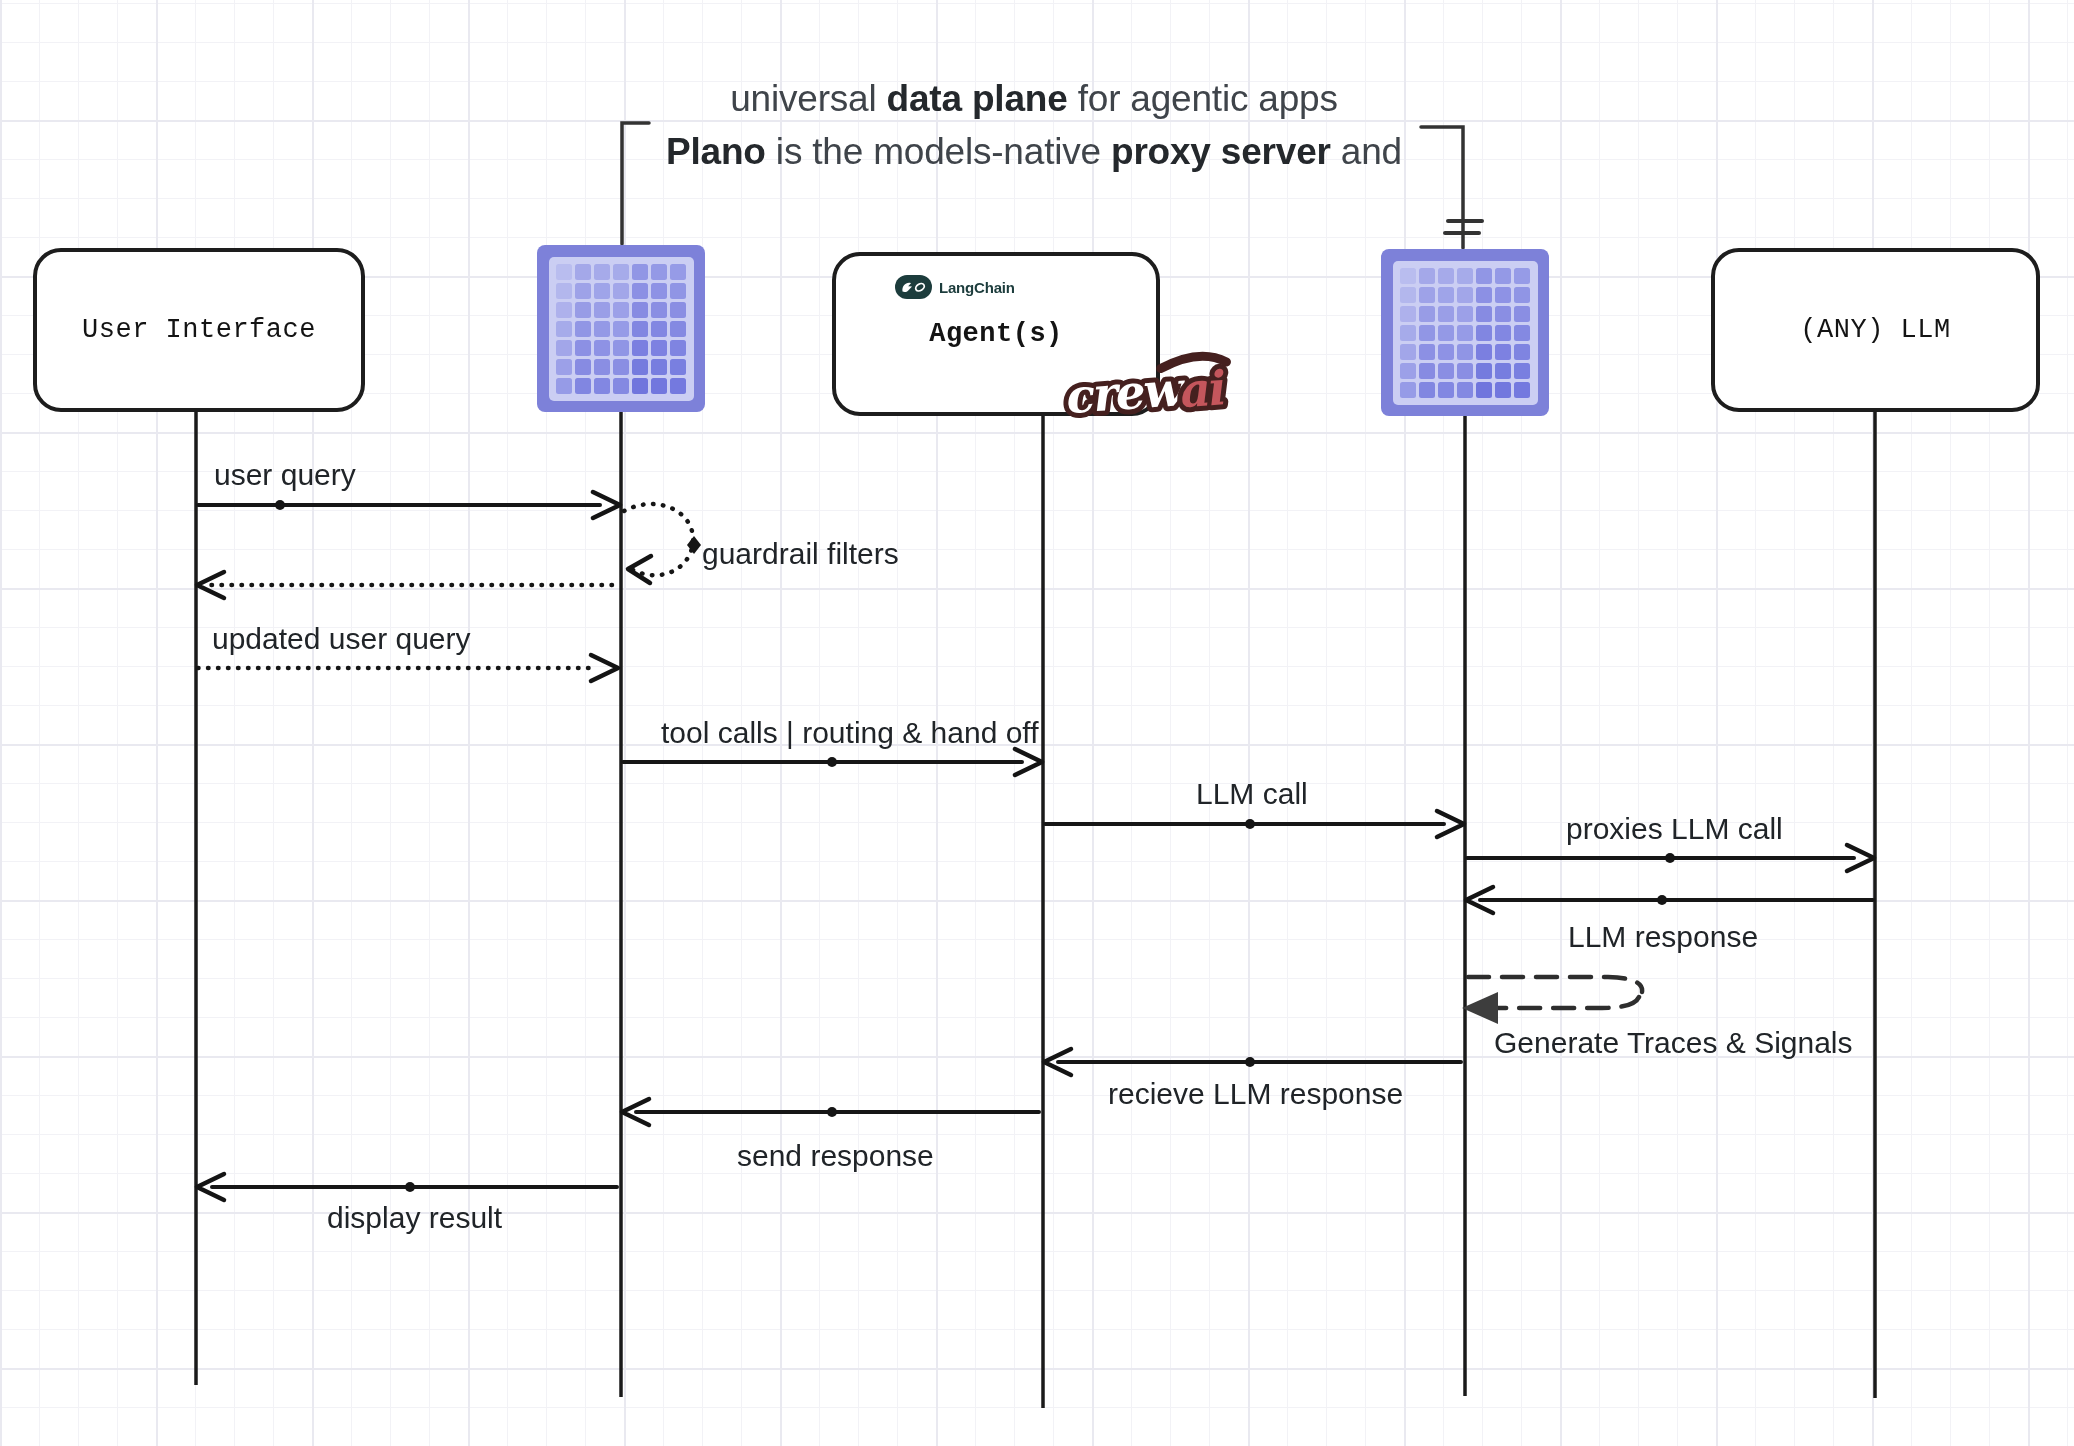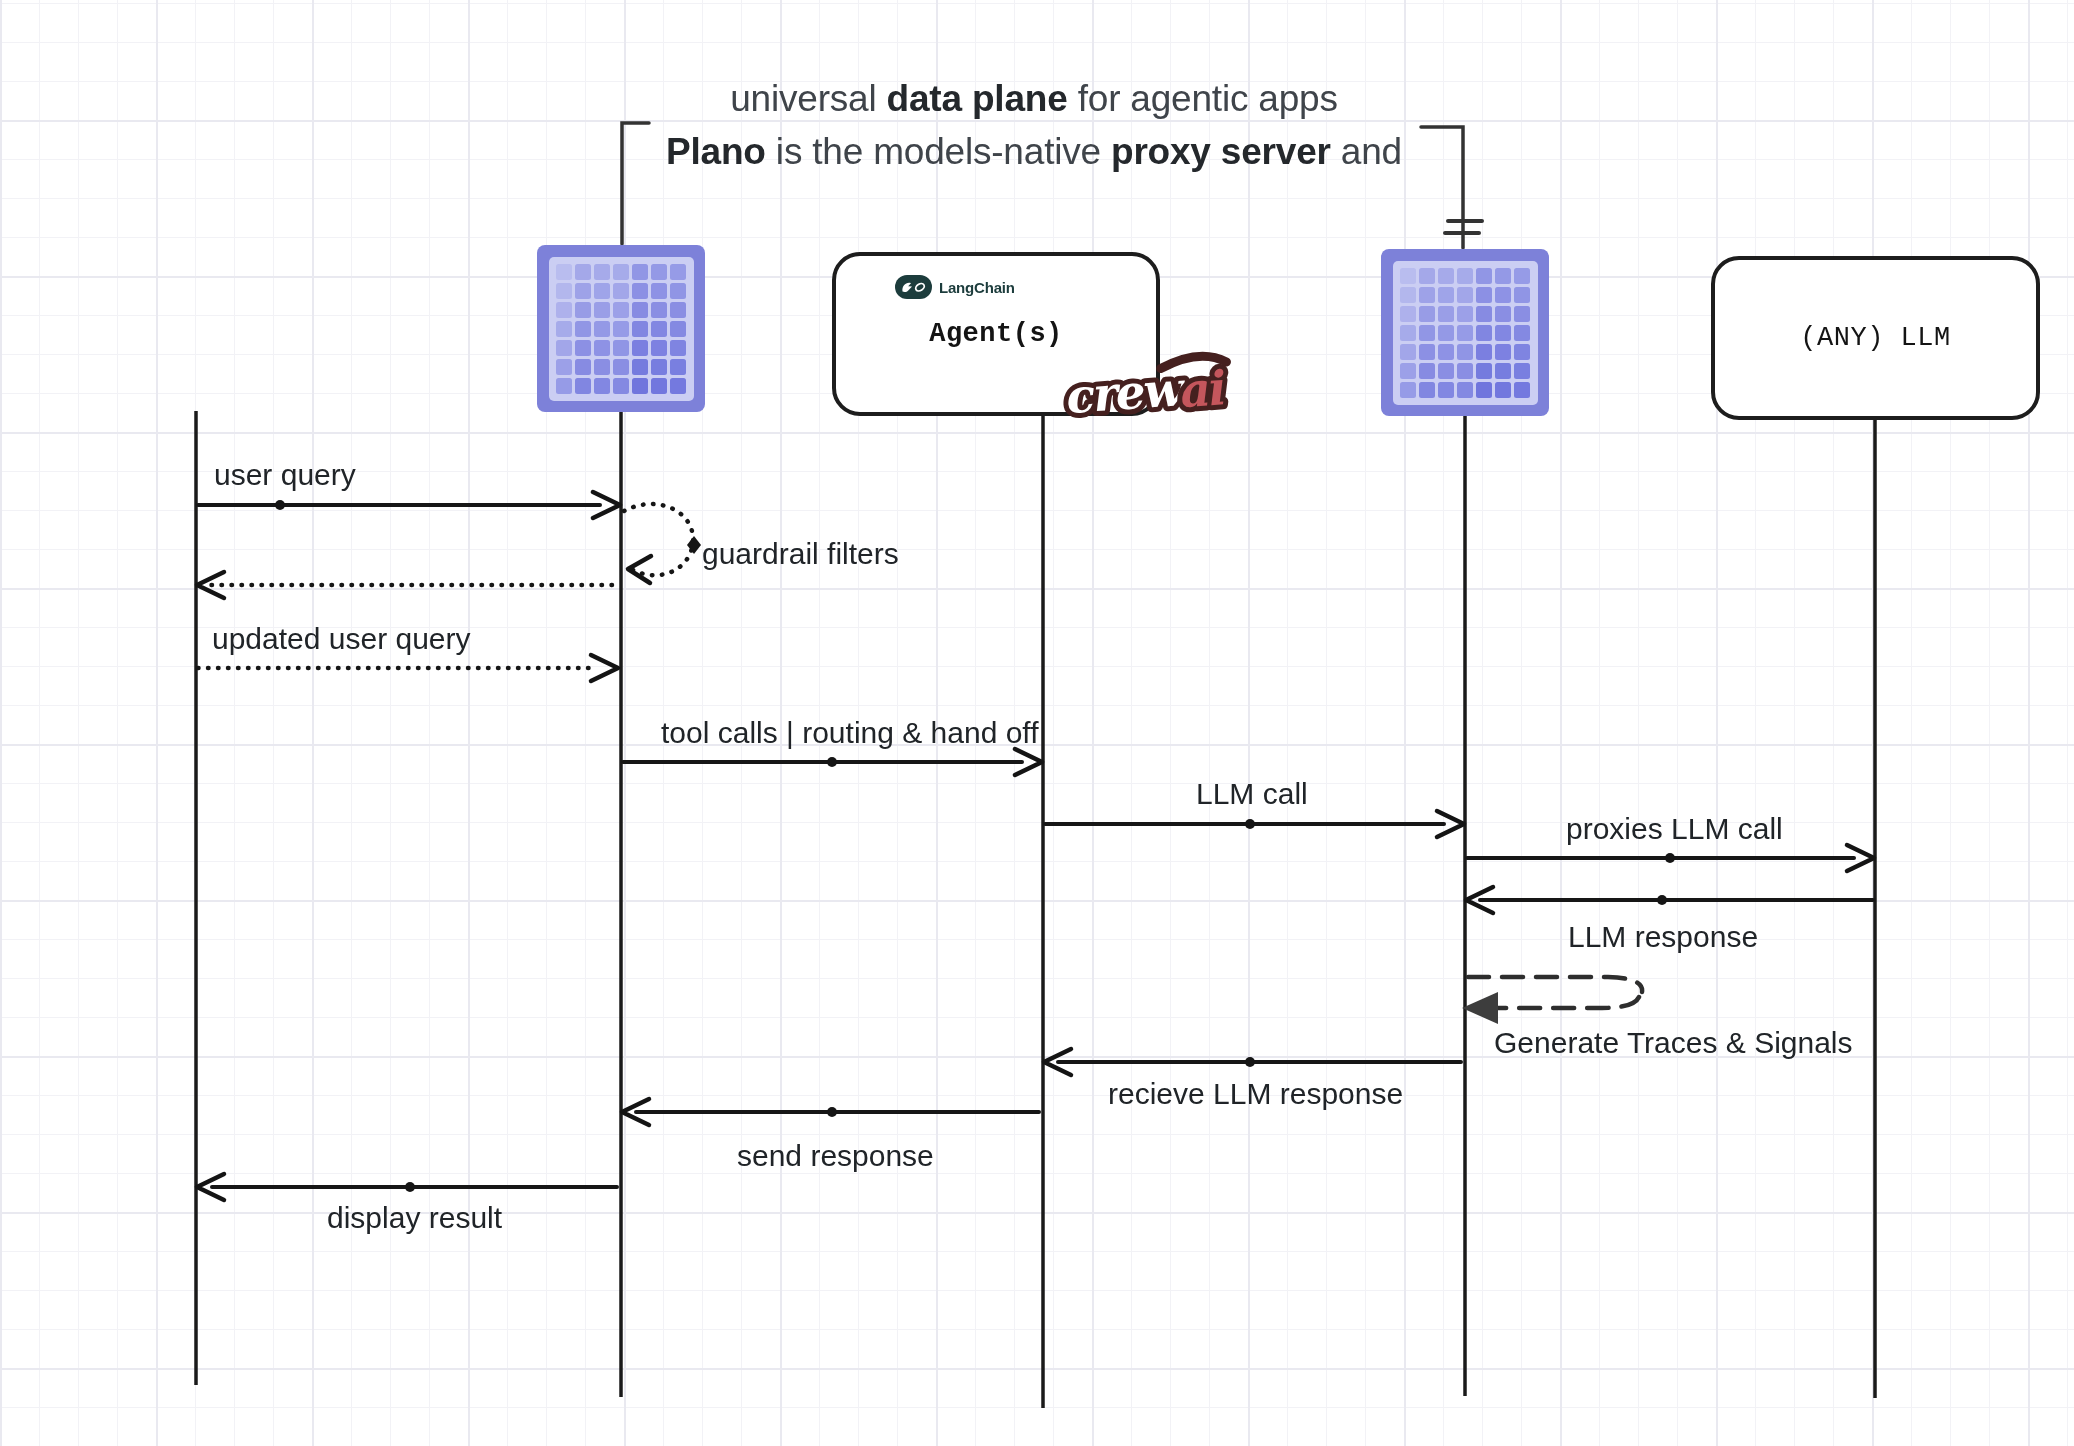--- a/index.html
+++ b/index.html
@@ -28,21 +28,21 @@
 
   
   .actor{
     position:absolute;background:#fff;border:4px solid #1d1d1d;border-radius:28px;
     display:flex;align-items:center;justify-content:center;
     font-family:"Liberation Mono","DejaVu Sans Mono",monospace;
     font-size:27px;color:#141414;letter-spacing:0.5px;
   }
   .actor-ui{left:33px;top:248px;width:324px;height:156px;}
   .actor-agent{left:832px;top:252px;width:320px;height:156px;font-weight:bold;}
-  .actor-llm{left:1711px;top:248px;width:321px;height:156px;margin-top:8px;}
+  .actor-llm{left:1711px;top:248px;width:321px;height:156px;}
 
   
   .plano{
     position:absolute;width:168px;height:167px;background:#7d81d9;border-radius:8px;
     padding:0;box-sizing:border-box;display:flex;align-items:center;justify-content:center;
   }
   .plano-1{left:537px;top:245px;}
   .plano-2{left:1381px;top:249px;}
   .plano .panel{
     width:145px;height:144px;background:#cbcef3;border-radius:5px;
@@ -152,20 +152,23 @@
     </g>
   </svg>
 
   <div class="layer">
 
     <div class="title">
       <div><span>universal </span><b>data plane</b><span> for agentic apps</span></div>
       <div><b>Plano</b><span> is the models-native </span><b>proxy server</b><span> and</span></div>
     </div>
 
+    <div class="actor actor-ui">
+      <span>User Interface</span>
+    </div>
 
     <div class="plano plano-1">
       <div class="panel">
         <div class="pixel-grid">
             <span style="opacity: 0.16;"></span>
             <span style="opacity: 0.35;"></span>
             <span style="opacity: 0.33;"></span>
             <span style="opacity: 0.32;"></span>
             <span style="opacity: 0.51;"></span>
             <span style="opacity: 0.49;"></span>

